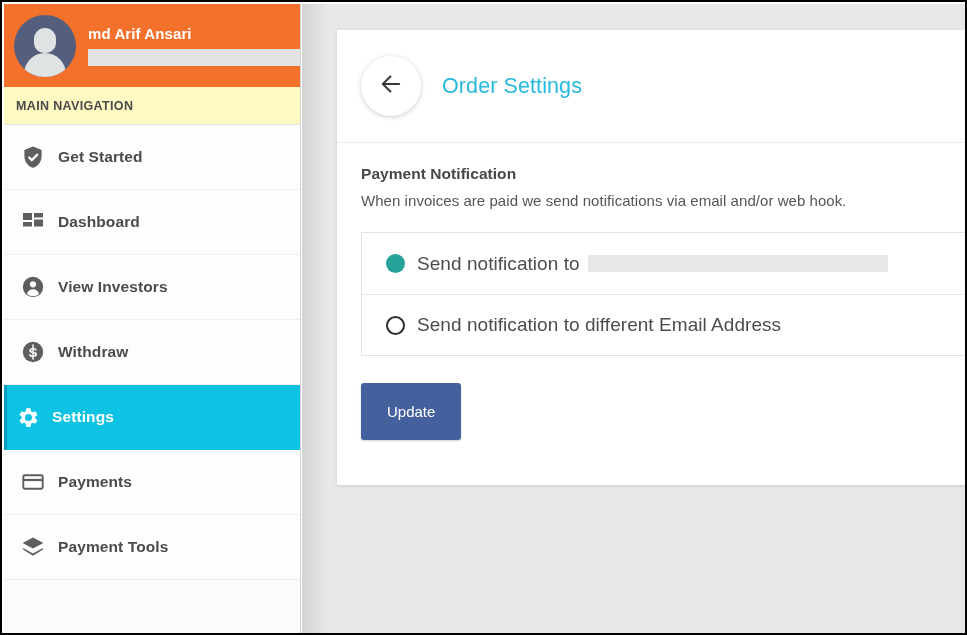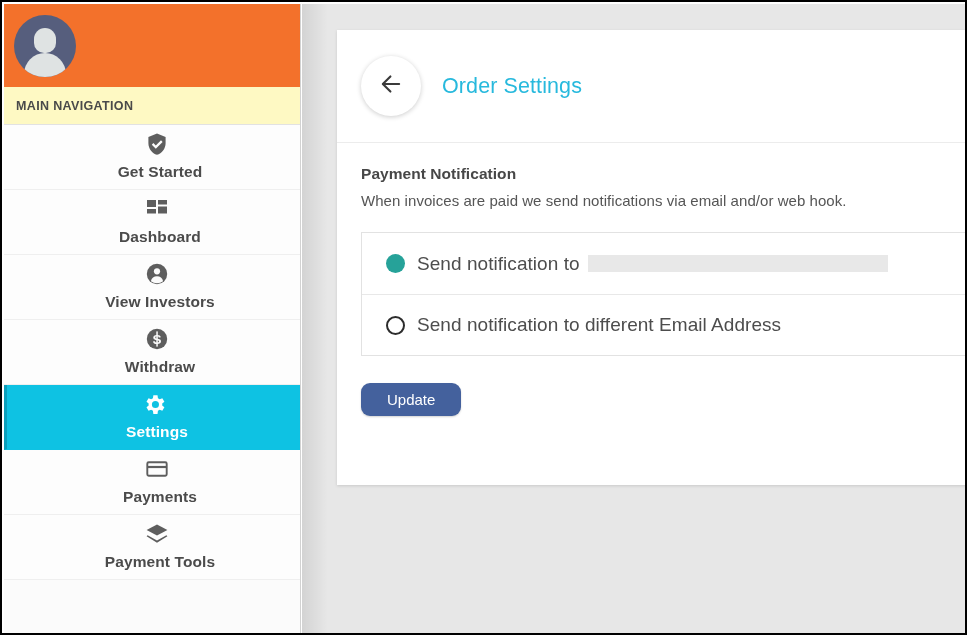--- a/index.html
+++ b/index.html
@@ -91,21 +91,20 @@
 
   .nav-item {
     height: 65px;
     display: flex;
     align-items: center;
     padding-left: 10px;
     border-bottom: 1px solid #efefef;
     background: #fdfdfd;
     color: #4b4b4b;
     cursor: pointer;
-    flex-direction: column;
   }
   .nav-item .nav-ico {
     width: 38px;
     flex: 0 0 38px;
     display: flex;
     align-items: center;
     justify-content: center;
     color: #5e5e5e;
   }
   .nav-item .nav-label {
@@ -219,38 +218,42 @@
     width: 300px; height: 17px;
     background: #e8e8e8;
   }
 
   .update-btn {
     display: inline-block;
     background: #44619d;
     color: #ffffff;
     font-size: 15px;
     border: none;
-    padding: 8px 26px;
-    border-radius: 9px;
+    padding: 20px 26px;
+    border-radius: 3px;
     cursor: pointer;
     font-family: "Liberation Sans", sans-serif;
     box-shadow: 0 1px 2px rgba(0,0,0,0.18);
   }
 </style>
 </head>
 <body>
 
 <div class="screen">
 
   <div class="sidebar">
 
     <div class="user-panel">
       <div class="avatar">
         <div class="head"></div>
         <div class="body"></div>
+      </div>
+      <div class="user-info">
+        <div class="user-name">md Arif Ansari</div>
+        <div class="user-redacted"></div>
       </div>
     </div>
 
     <div class="nav-header">MAIN NAVIGATION</div>
 
     <div class="nav-item">
       <span class="nav-ico">
         <svg width="24" height="24" viewBox="0 0 24 24" fill="currentColor">
             <path d="M12 1.6 3.4 5v6.2c0 5.3 3.7 10.3 8.6 11.5 4.9-1.2 8.6-6.2 8.6-11.5V5L12 1.6zm-1.2 15.1-4-4 1.6-1.6 2.4 2.4 5.2-5.2 1.6 1.6-6.8 6.8z"></path>
           </svg>

